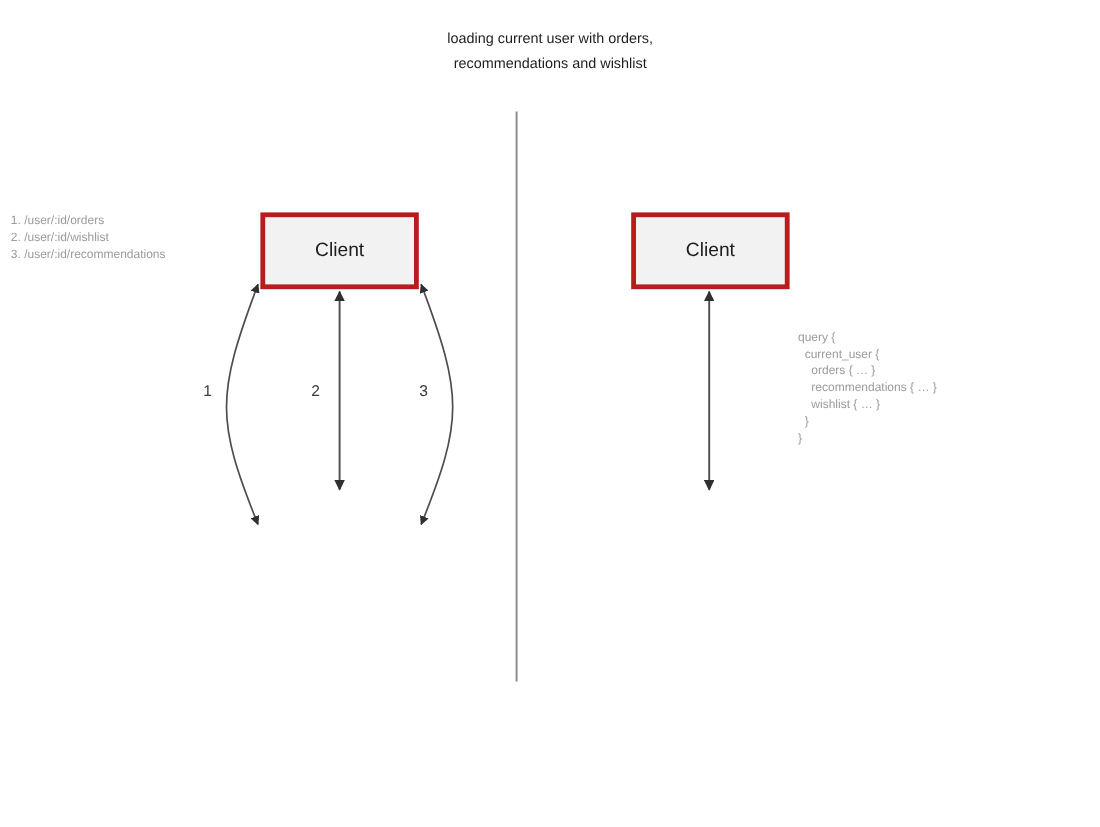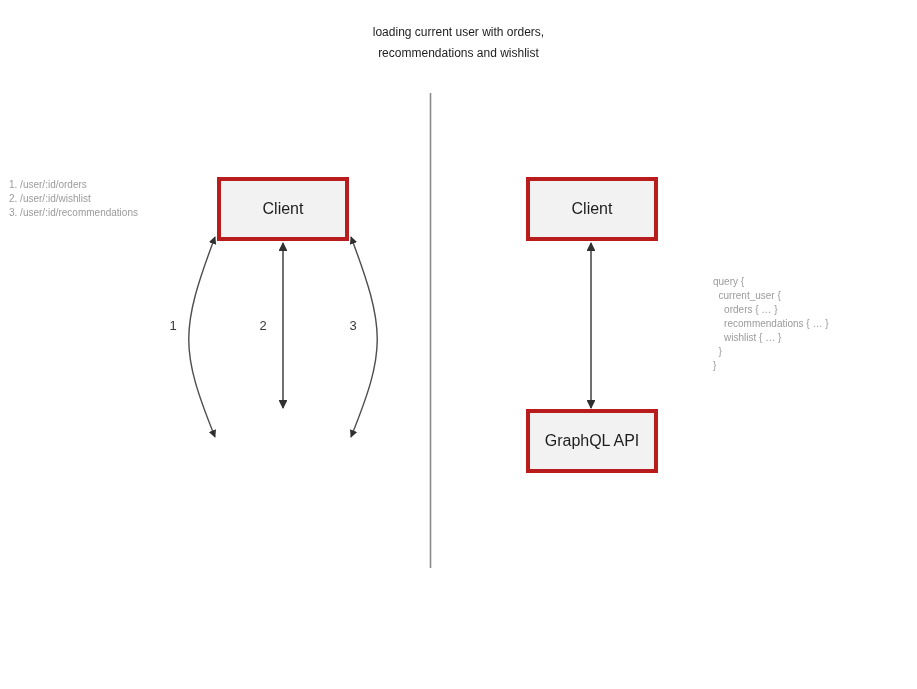--- a/index.html
+++ b/index.html
@@ -42,21 +42,20 @@
     color: #9b9b9b;
     white-space: pre;
   }
   #rest-endpoint-list {
     left: 9px;
     top: 178px;
   }
   #graphql-query-block {
     left: 665px;
     top: 275px;
-    margin-left: 48px;
   }
   .node-box {
     position: absolute;
     background: #f2f2f2;
     border: 4px solid #b91c1c;
     box-sizing: border-box;
     display: flex;
     align-items: center;
     justify-content: center;
     font-size: 16px;
@@ -118,23 +117,20 @@
 
 
   <div class="edge-label" id="edge-label-1">1</div>
   <div class="edge-label" id="edge-label-2">2</div>
   <div class="edge-label" id="edge-label-3">3</div>
 
   <div class="node-box" id="graphql-client-box">
     <span>Client</span>
   </div>
 
-  <div class="node-box" id="graphql-api-box">
-    <span>GraphQL API</span>
-  </div>
 
   <div class="mono-block" id="graphql-query-block">query {
   current_user {
     orders { … }
     recommendations { … }
     wishlist { … }
   }
 }</div>
 
 </div>

